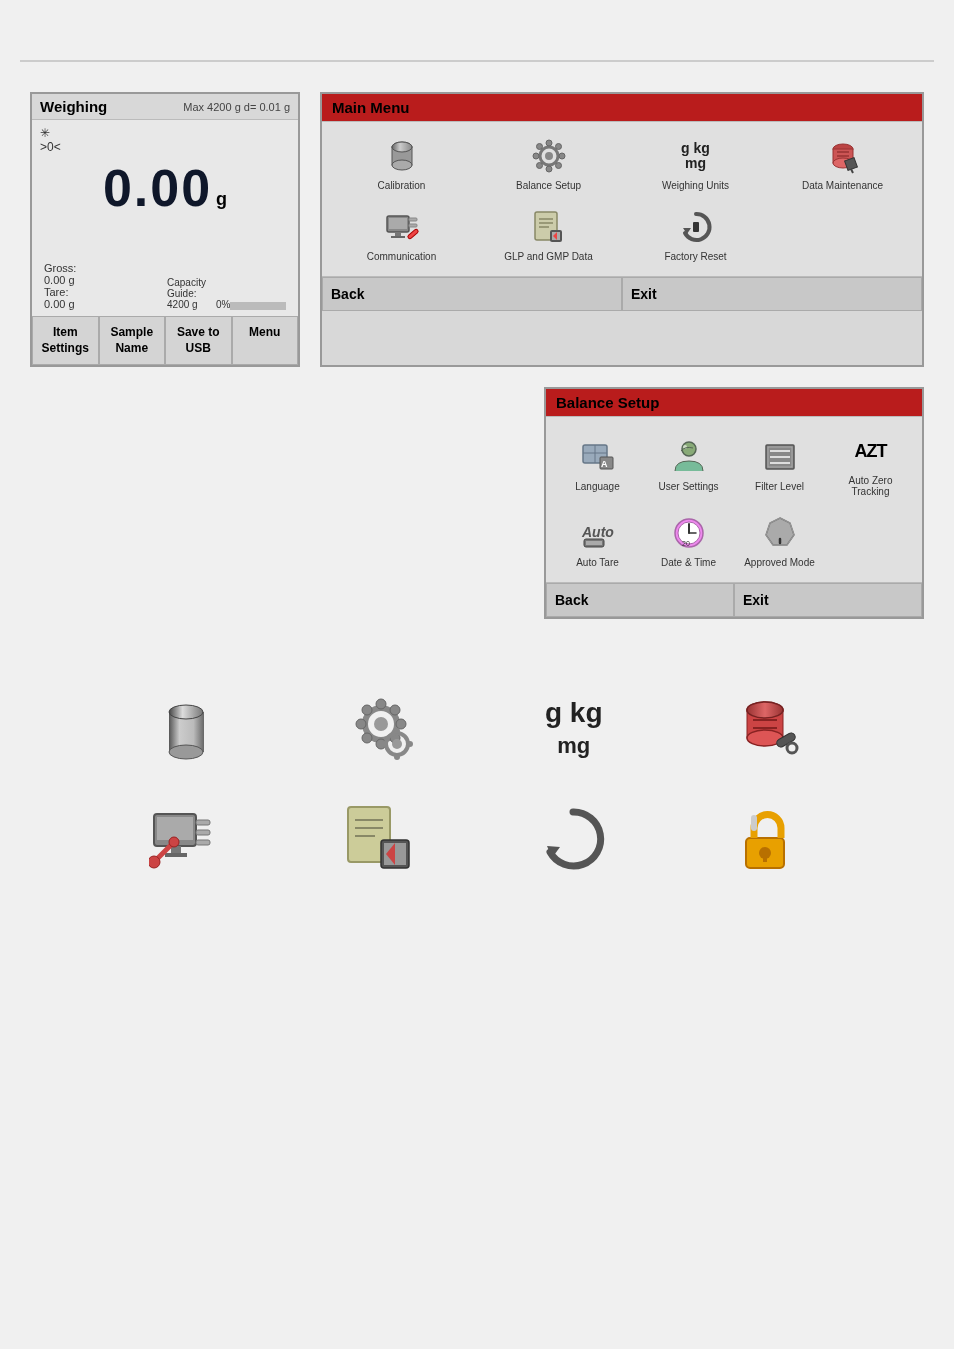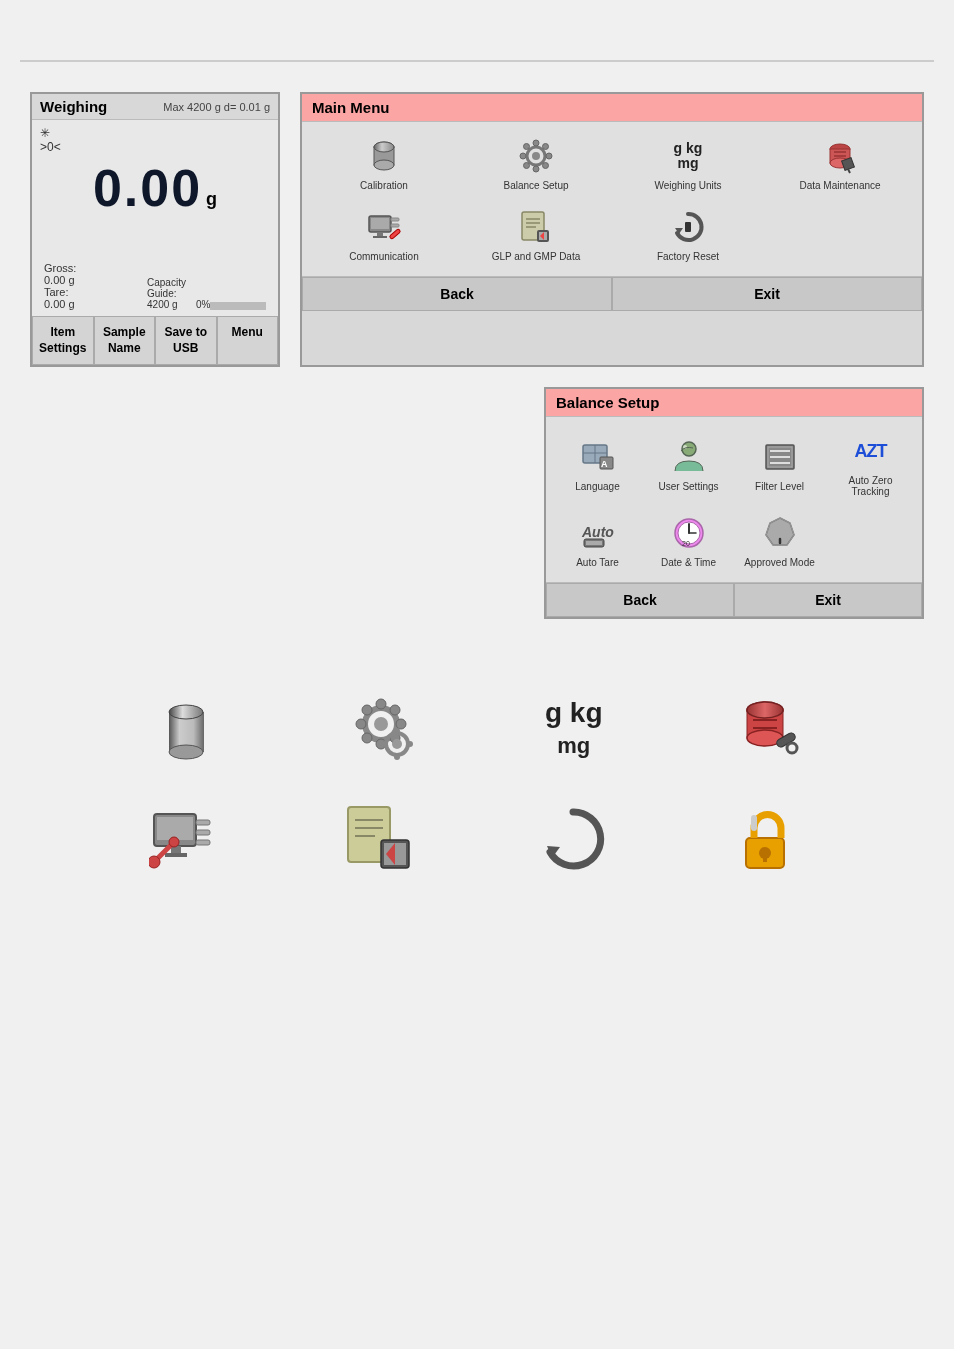--- a/index.html
+++ b/index.html
@@ -24,21 +24,21 @@
     
     .top-panels {
       display: flex;
       gap: 20px;
       margin-top: 10px;
     }
 
     .weighing-panel {
       border: 2px solid #999;
       background: #d8d8d8;
-      width: 250px;
+      width: 270px;
       flex-shrink: 0;
     }
 
     .weighing-header {
       display: flex;
       align-items: center;
       justify-content: space-between;
       background: #d8d8d8;
       padding: 4px 8px;
       border-bottom: 1px solid #bbb;
@@ -138,21 +138,21 @@
     }
 
     
     .main-menu-panel {
       border: 2px solid #999;
       background: #d8d8d8;
       flex: 1;
     }
 
     .menu-header {
-      background: #fca5a5;
+      background: #b91c1c;
       padding: 5px 10px;
       border-bottom: 1px solid #bbb;
       font-weight: bold;
       font-size: 15px;
     }
 
     .menu-grid {
       display: grid;
       grid-template-columns: repeat(4, 1fr);
       gap: 4px;
@@ -181,21 +181,20 @@
       justify-content: center;
     }
 
     .menu-footer {
       display: flex;
       border-top: 1px solid #bbb;
     }
 
     .menu-footer-btn {
       flex: 1;
-      text-align: center;
       padding: 8px;
       font-size: 14px;
       font-weight: bold;
       cursor: pointer;
       background: #c8c8c8;
       border: 1px solid #aaa;
     }
 
     
     .balance-setup-row {
@@ -452,21 +451,21 @@
               <line x1="8" y1="18" x2="28" y2="18" stroke="#ddd" stroke-width="2"></line>
               <line x1="8" y1="24" x2="28" y2="24" stroke="#ddd" stroke-width="2"></line>
               <rect x="6" y="8" width="24" height="20" fill="none" stroke="#aaa" stroke-width="1"></rect>
             </svg>
           </div>
           <span>Filter Level</span>
         </div>
 
         <div class="menu-item">
           <div class="menu-item-icon">
-            <div style="font-size:18px; font-weight:bold; color:#1d4ed8; letter-spacing:-1px;">AZT</div>
+            <div style="font-size:18px; font-weight:bold; color:#000000; letter-spacing:-1px;">AZT</div>
           </div>
           <span>Auto Zero Tracking</span>
         </div>
 
         <div class="menu-item">
           <div class="menu-item-icon">
             <svg width="36" height="36" viewBox="0 0 36 36">
               <text x="2" y="22" font-size="14" fill="#555" font-style="italic" font-weight="bold">Auto</text>
               <rect x="4" y="24" width="20" height="8" rx="2" fill="#777" stroke="#444" stroke-width="1"></rect>
               <rect x="6" y="26" width="16" height="4" fill="#aaa"></rect>

